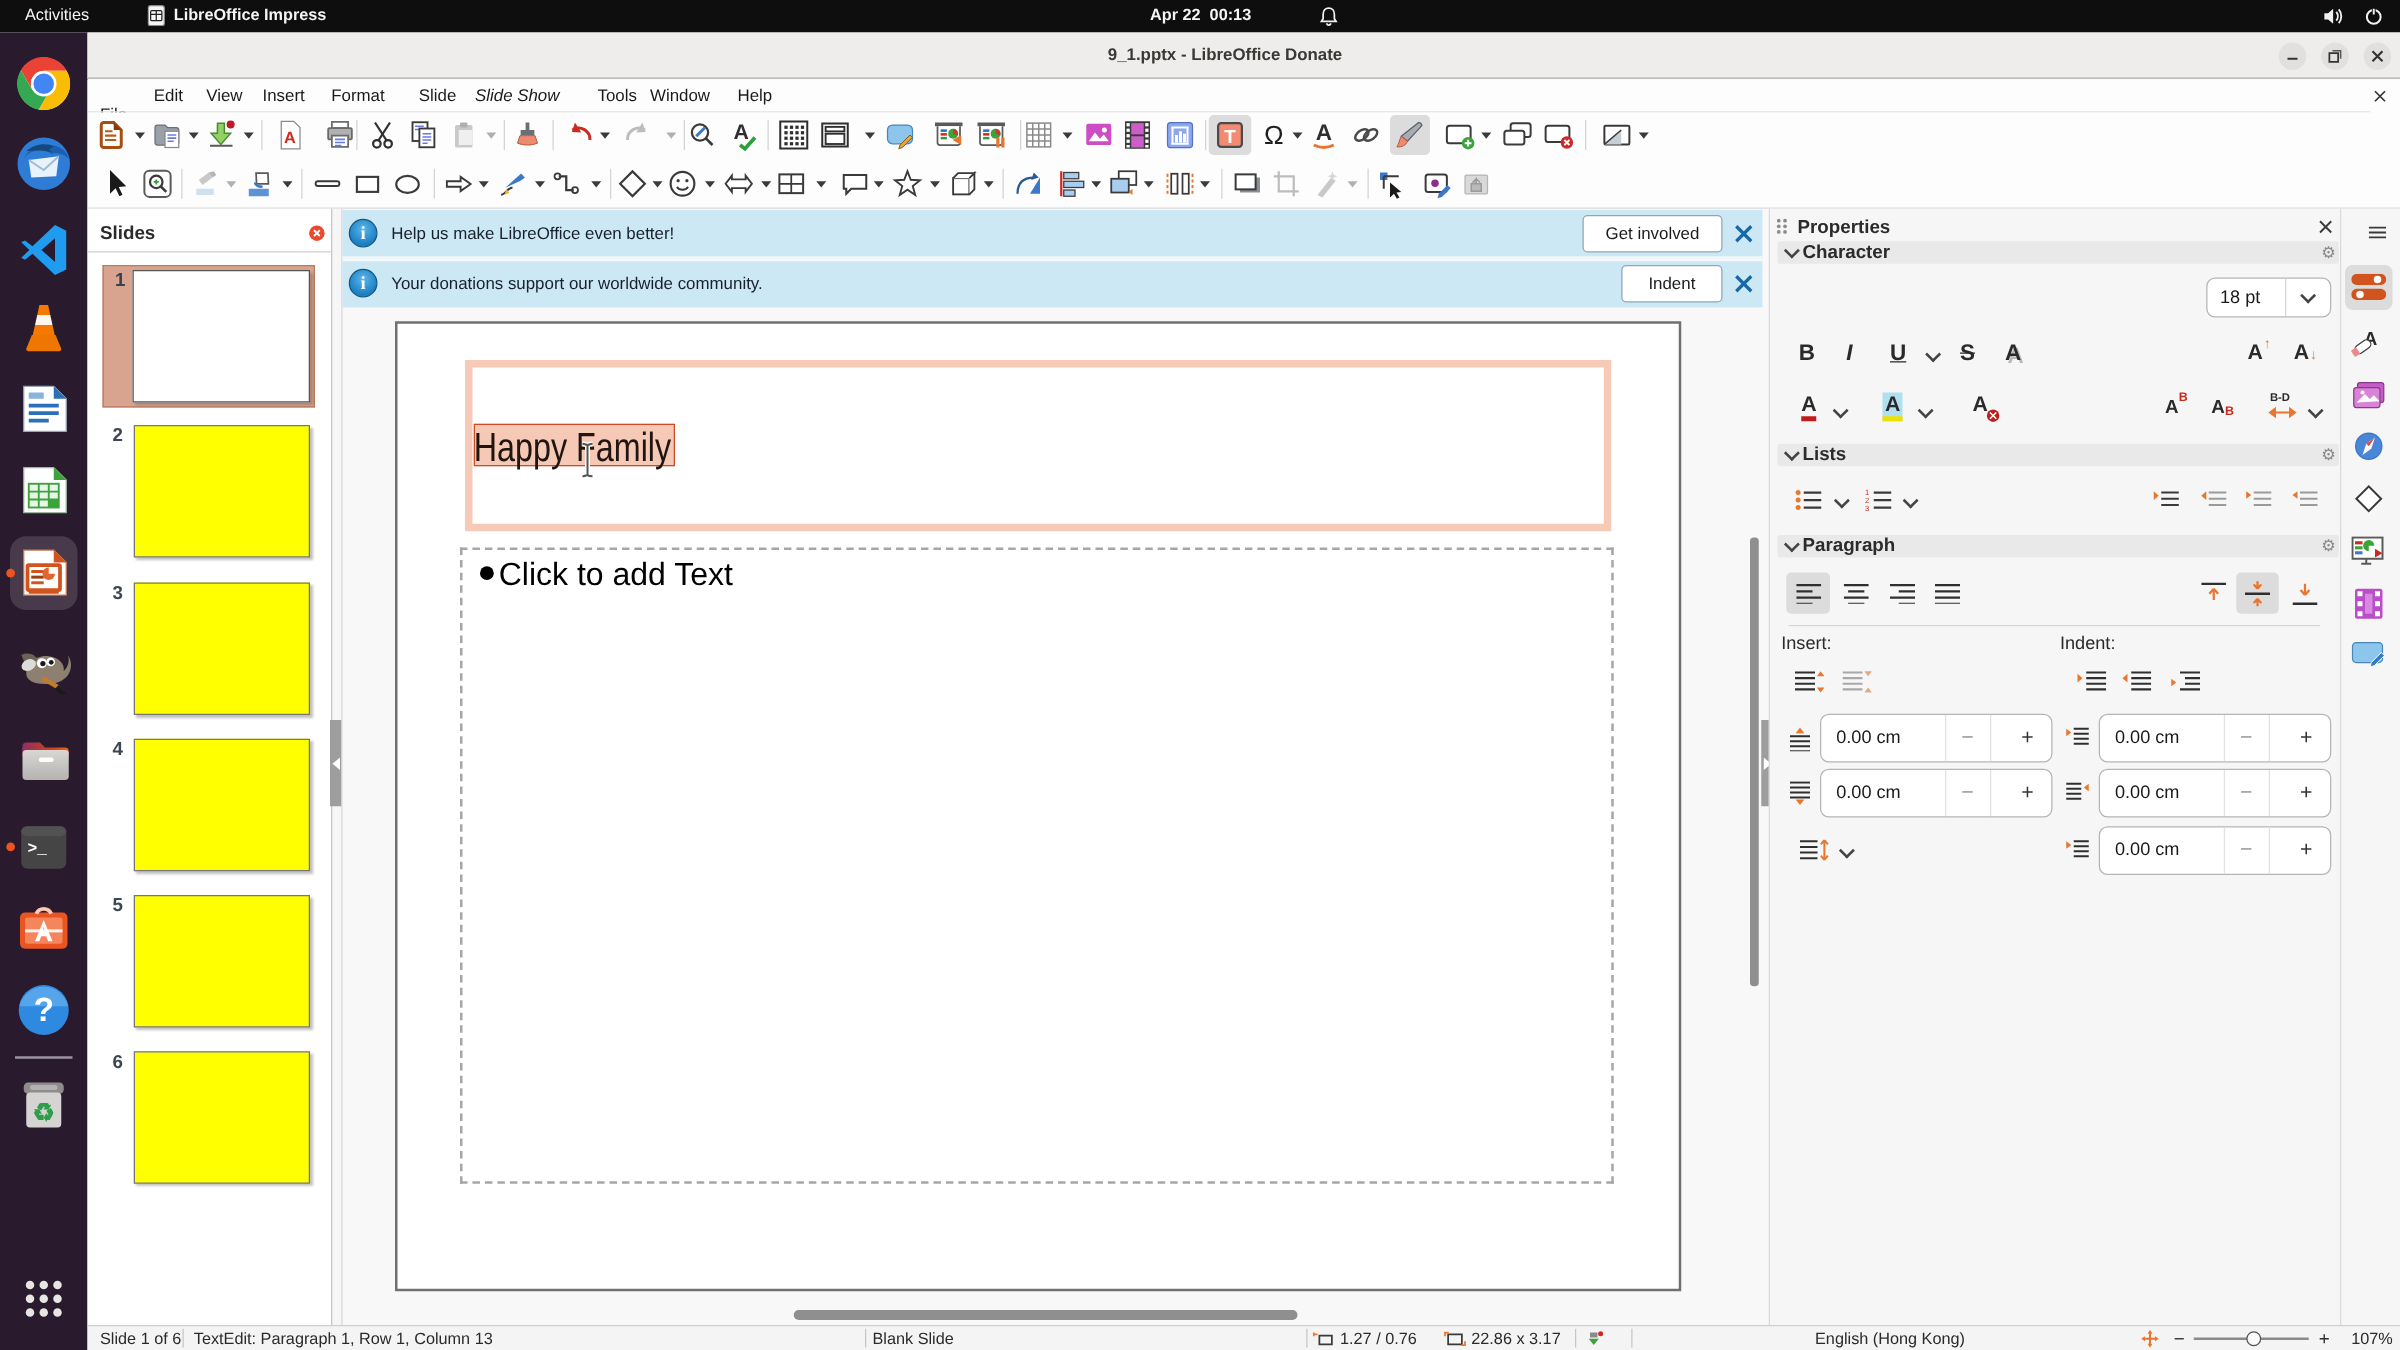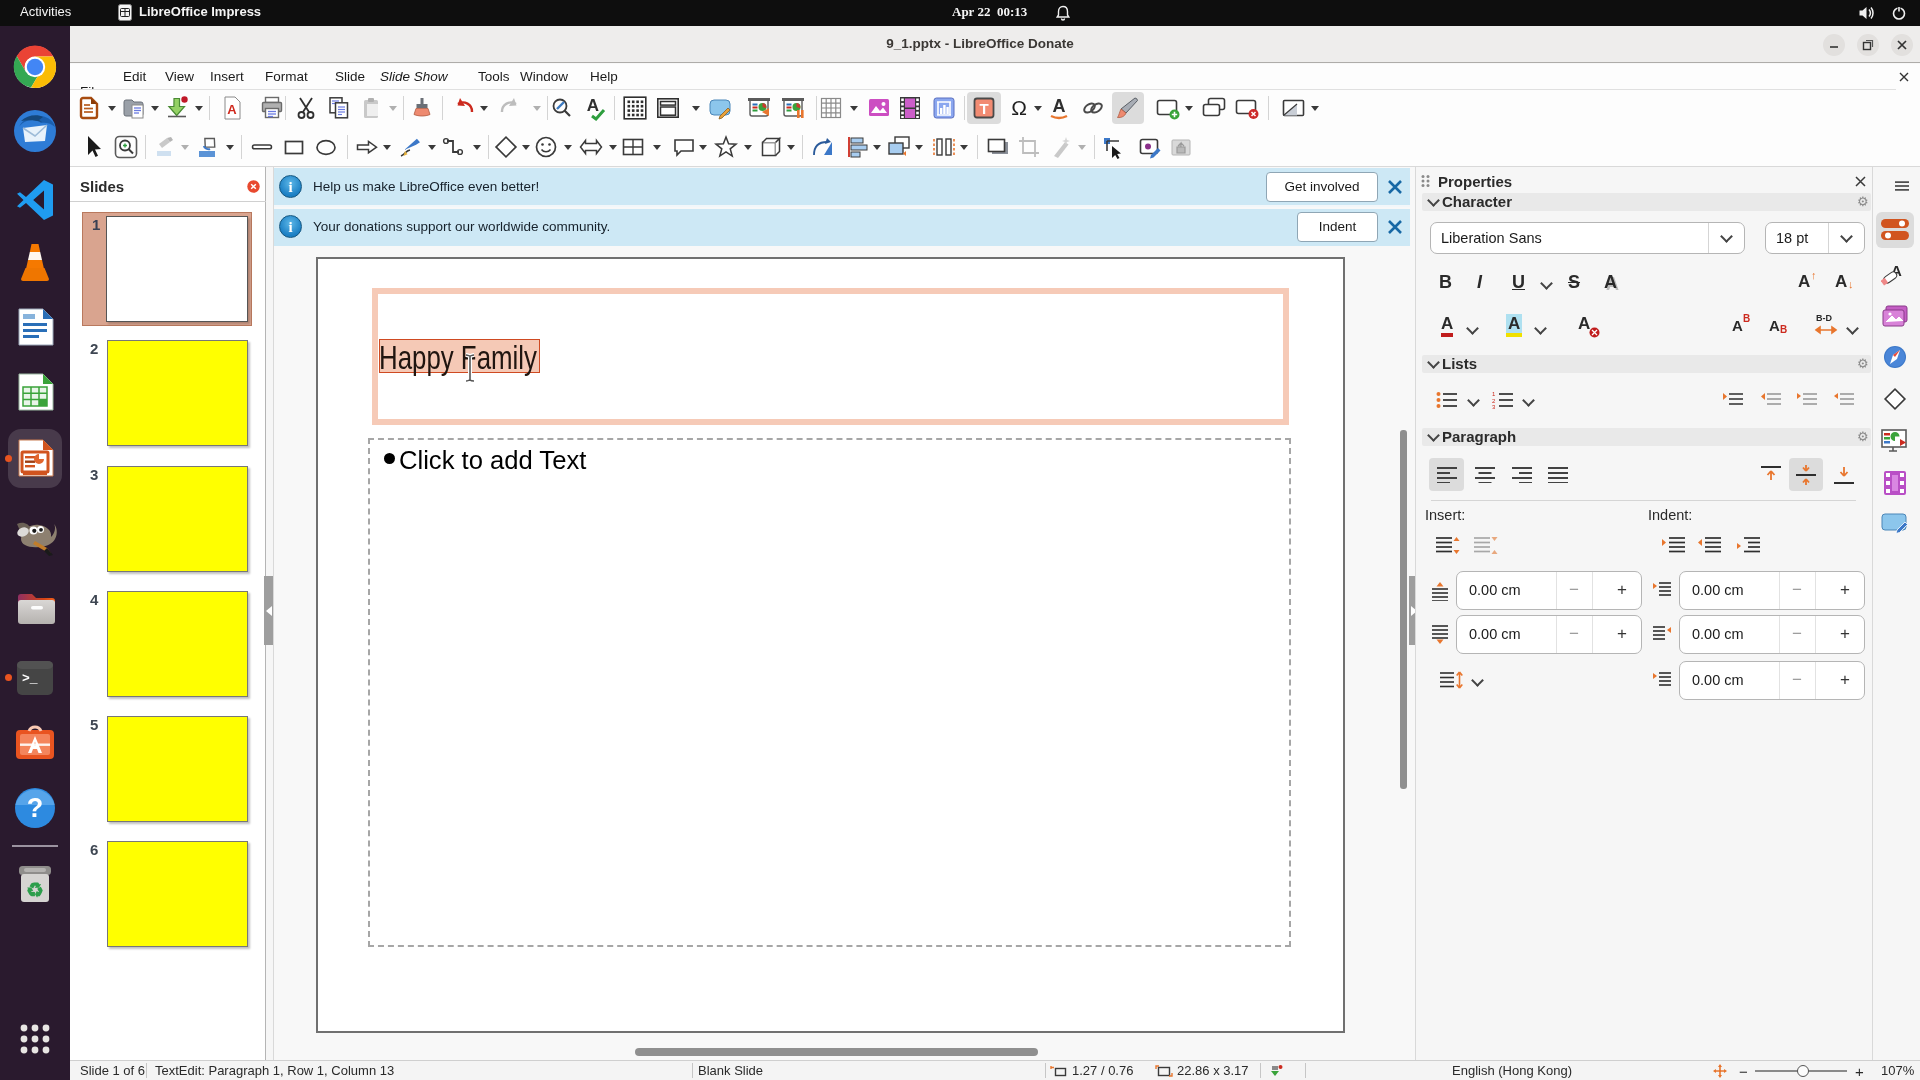--- a/index.html
+++ b/index.html
@@ -64,21 +64,21 @@
 
 <div id="topbar">
   <span class="t" style="left:20px;">Activities</span>
   <svg class="abs" style="left:118px; top:4px;" width="14" height="17" viewBox="0 0 14 17">
       <rect x="0.5" y="0.5" width="13" height="16" rx="2" fill="#f5f5f5" stroke="#888"></rect>
       <rect x="2.5" y="4.5" width="9" height="8" rx="1" fill="none" stroke="#222"></rect>
       <line x1="2.5" y1="7.5" x2="11.5" y2="7.5" stroke="#222"></line>
       <line x1="7" y1="4.5" x2="7" y2="12.5" stroke="#222"></line>
     </svg>
   <span class="t" style="left:139px; font-weight:bold;">LibreOffice Impress</span>
-  <span class="t" style="left:952px; font-weight:bold;font-family:Liberation Serif, serif;">Apr 22&nbsp; 00:13</span>
+  <span class="t" style="left:920px; font-weight:bold;">Apr 22&nbsp; 00:13</span>
   <svg class="abs" style="left:1055px; top:5px;" width="16" height="16" viewBox="0 0 16 16">
       <path d="M8 1.5 C5.2 1.5 3.5 3.6 3.5 6.5 L3.5 10 L2.2 12 L13.8 12 L12.5 10 L12.5 6.5 C12.5 3.6 10.8 1.5 8 1.5 Z" fill="none" stroke="#f0f0f0" stroke-width="1.4"></path>
       <path d="M6.5 13.5 a1.5 1.5 0 0 0 3 0" fill="none" stroke="#f0f0f0" stroke-width="1.4"></path>
     </svg>
   <svg class="abs" style="left:1858px; top:5px;" width="17" height="16" viewBox="0 0 17 16">
       <path d="M1.5 5.5 L4.5 5.5 L8.5 2 L8.5 14 L4.5 10.5 L1.5 10.5 Z" fill="#f0f0f0"></path>
       <path d="M11 4.5 a5.5 5.5 0 0 1 0 7" fill="none" stroke="#f0f0f0" stroke-width="1.5"></path>
       <path d="M13 2.5 a8.5 8.5 0 0 1 0 11" fill="none" stroke="#f0f0f0" stroke-width="1.5"></path>
     </svg>
   <svg class="abs" style="left:1891px; top:5px;" width="16" height="16" viewBox="0 0 16 16">
@@ -830,25 +830,20 @@
   <svg class="abs" style="left:438px; top:8px;" width="13" height="13" viewBox="0 0 13 13">
       <path d="M2 2 L11 11 M11 2 L2 11" stroke="#3a3a3a" stroke-width="1.5"></path>
     </svg>
 
   <div class="sechead" style="top:26px;">
       <div class="chev" style="left:7px; top:3px;"></div>
       <div class="txt">Character</div>
       <div class="gear" style="left:435px; top:2px;">⚙</div>
     </div>
 
-  <div class="combo" style="left:14px; top:55px; width:315px; height:32px;">
-    <div style="position:absolute; left:10px; top:7px;">Liberation Sans</div>
-    <div style="position:absolute; right:35px; top:0; width:1px; height:30px; background:#d5d5d5;"></div>
-    <div class="chev" style="right:13px; top:9px;"></div>
-  </div>
   <div class="combo" style="left:349px; top:55px; width:100px; height:32px;">
     <div style="position:absolute; left:10px; top:7px;">18 pt</div>
     <div style="position:absolute; right:35px; top:0; width:1px; height:30px; background:#d5d5d5;"></div>
     <div class="chev" style="right:13px; top:9px;"></div>
   </div>
 
   <div class="abs" style="left:23px; top:105px; font-size:18px; font-weight:bold; color:#2a2a2a;">B</div>
   <div class="abs" style="left:61px; top:105px; font-size:18px; font-style:italic; font-weight:bold; color:#2a2a2a;">I</div>
   <div class="abs" style="left:96px; top:105px; font-size:18px; text-decoration:underline; font-weight:bold; color:#2a2a2a;">U</div>
   <div class="chev" style="left:126px; top:112px;"></div>

